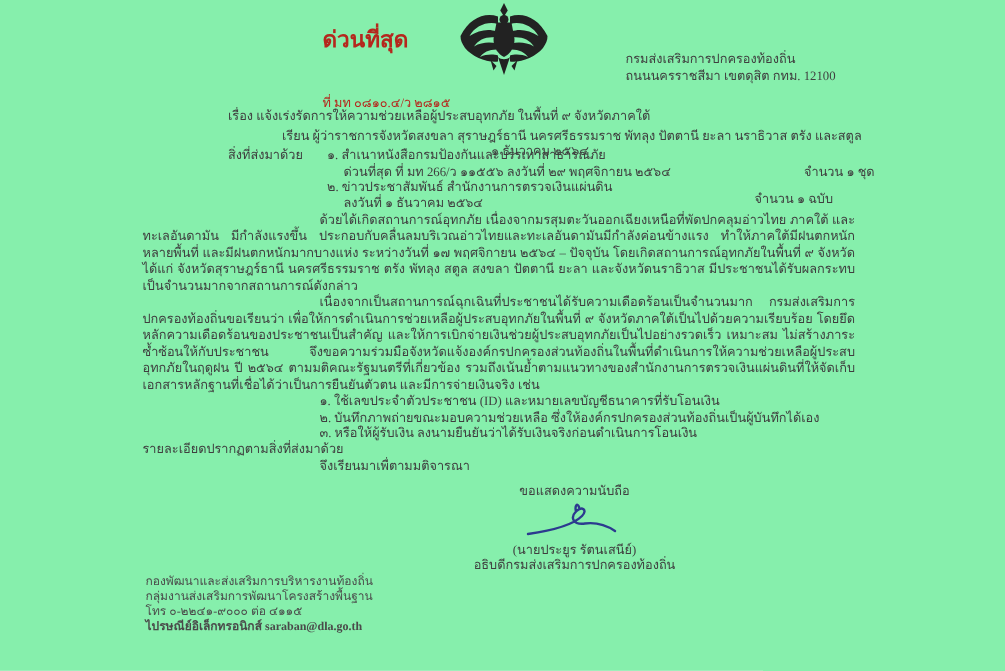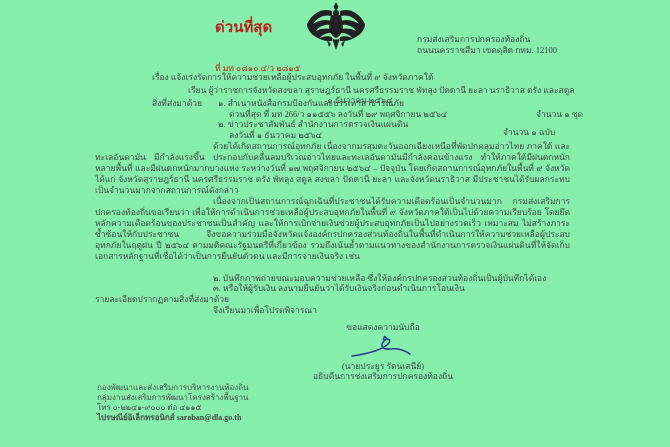--- a/index.html
+++ b/index.html
@@ -70,35 +70,36 @@
   <div class="abs t" style="left:218px;top:98px;">๑. สำเนาหนังสือกรมป้องกันและบรรเทาสาธารณภัย</div>
   <div class="abs t" style="left:229px;top:108.5px;">ด่วนที่สุด ที่ มท 266/ว ๑๑๕๕๖ ลงวันที่ ๒๙ พฤศจิกายน ๒๕๖๔</div>
   <div class="abs t" style="left:503px;top:108.5px;margin-left:33px;">จำนวน ๑ ชุด</div>
   <div class="abs t" style="left:218px;top:119px;">๒. ข่าวประชาสัมพันธ์ สำนักงานการตรวจเงินแผ่นดิน</div>
   <div class="abs t" style="left:229px;top:129.5px;">ลงวันที่ ๑ ธันวาคม ๒๕๖๔</div>
   <div class="abs t" style="left:503px;top:127px;">จำนวน ๑ ฉบับ</div>
 
   <div class="abs para indent" style="left:95px;top:141px;">ด้วยได้เกิดสถานการณ์อุทกภัย เนื่องจากมรสุมตะวันออกเฉียงเหนือที่พัดปกคลุมอ่าวไทย ภาคใต้ และทะเลอันดามัน มีกำลังแรงขึ้น ประกอบกับคลื่นลมบริเวณอ่าวไทยและทะเลอันดามันมีกำลังค่อนข้างแรง ทำให้ภาคใต้มีฝนตกหนักหลายพื้นที่ และมีฝนตกหนักมากบางแห่ง ระหว่างวันที่ ๑๗ พฤศจิกายน ๒๕๖๔ – ปัจจุบัน โดยเกิดสถานการณ์อุทกภัยในพื้นที่ ๙ จังหวัด ได้แก่ จังหวัดสุราษฎร์ธานี นครศรีธรรมราช ตรัง พัทลุง สตูล สงขลา ปัตตานี ยะลา และจังหวัดนราธิวาส มีประชาชนได้รับผลกระทบเป็นจำนวนมากจากสถานการณ์ดังกล่าว</div>
   <div class="abs para indent" style="left:95px;top:196px;">เนื่องจากเป็นสถานการณ์ฉุกเฉินที่ประชาชนได้รับความเดือดร้อนเป็นจำนวนมาก กรมส่งเสริมการปกครองท้องถิ่นขอเรียนว่า เพื่อให้การดำเนินการช่วยเหลือผู้ประสบอุทกภัยในพื้นที่ ๙ จังหวัดภาคใต้เป็นไปด้วยความเรียบร้อย โดยยึดหลักความเดือดร้อนของประชาชนเป็นสำคัญ และให้การเบิกจ่ายเงินช่วยผู้ประสบอุทกภัยเป็นไปอย่างรวดเร็ว เหมาะสม ไม่สร้างภาระซ้ำซ้อนให้กับประชาชน จึงขอความร่วมมือจังหวัดแจ้งองค์กรปกครองส่วนท้องถิ่นในพื้นที่ดำเนินการให้ความช่วยเหลือผู้ประสบอุทกภัยในฤดูฝน ปี ๒๕๖๔ ตามมติคณะรัฐมนตรีที่เกี่ยวข้อง รวมถึงเน้นย้ำตามแนวทางของสำนักงานการตรวจเงินแผ่นดินที่ให้จัดเก็บเอกสารหลักฐานที่เชื่อได้ว่าเป็นการยืนยันตัวตน และมีการจ่ายเงินจริง เช่น</div>
 
+  <div class="abs t" style="left:213px;top:262px;">๑. ใช้เลขประจำตัวประชาชน (ID) และหมายเลขบัญชีธนาคารที่รับโอนเงิน</div>
   <div class="abs t" style="left:213px;top:272.5px;">๒. บันทึกภาพถ่ายขณะมอบความช่วยเหลือ ซึ่งให้องค์กรปกครองส่วนท้องถิ่นเป็นผู้บันทึกได้เอง</div>
   <div class="abs t" style="left:213px;top:283px;">๓. หรือให้ผู้รับเงิน ลงนามยืนยันว่าได้รับเงินจริงก่อนดำเนินการโอนเงิน</div>
   <div class="abs t" style="left:95px;top:294px;">รายละเอียดปรากฏตามสิ่งที่ส่งมาด้วย</div>
 
-  <div class="abs t" style="left:213px;top:305px;">จึงเรียนมาเพื่อโปรดพิจารณา</div>
+  <div class="abs t" style="left:213px;top:305px;">จึงเรียนมาเพื่ตามมติจารณา</div>
 
   <div class="abs sig-block" style="left:298px;top:322px;">
     <div class="sig-line">ขอแสดงความนับถือ</div>
     <div style="height:28px;position:relative;">
       <svg width="84" height="28" viewBox="0 0 84 28" style="position:absolute;left:40px;top:1px;">
         <path d="M14,22 C28,20 44,16 50,10 C54,6 50,3 46,7 C42,11 44,16 52,15 C60,14 66,16 72,20 M46,7 C45,3 47,1 48,4" fill="none" stroke="#2c3a8f" stroke-width="1.6" stroke-linecap="round"></path>
       </svg>
     </div>
     <div class="sig-line">(นายประยูร รัตนเสนีย์)</div>
-    <div class="sig-line">อธิบดีนการช่งเสริมการปกครองท้องถิ่น</div>
+    <div class="sig-line">อธิบดีกรมส่งเสริมการปกครองท้องถิ่น</div>
   </div>
 
   <div class="abs footer-line" style="left:97px;top:393px;">กลุ่มงานส่งเสริมการพัฒนาโครงสร้างพื้นฐาน</div>
   <div class="abs footer-line" style="left:97px;top:383px;">กองพัฒนาและส่งเสริมการบริหารงานท้องถิ่น</div>
   <div class="abs footer-line" style="left:97px;top:403px;">โทร ๐-๒๒๔๑-๙๐๐๐ ต่อ ๔๑๑๕</div>
   <div class="abs footer-line" style="left:97px;top:413px;font-weight:bold;">ไปรษณีย์อิเล็กทรอนิกส์ saraban@dla.go.th</div>
 
 </div>
 
 </body></html>

